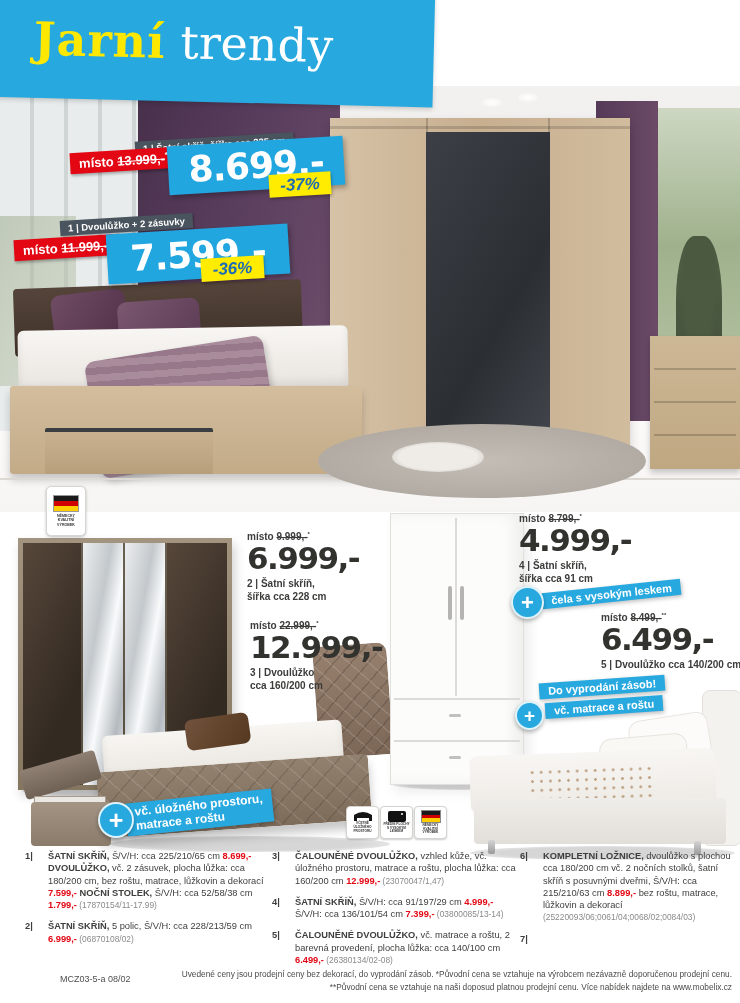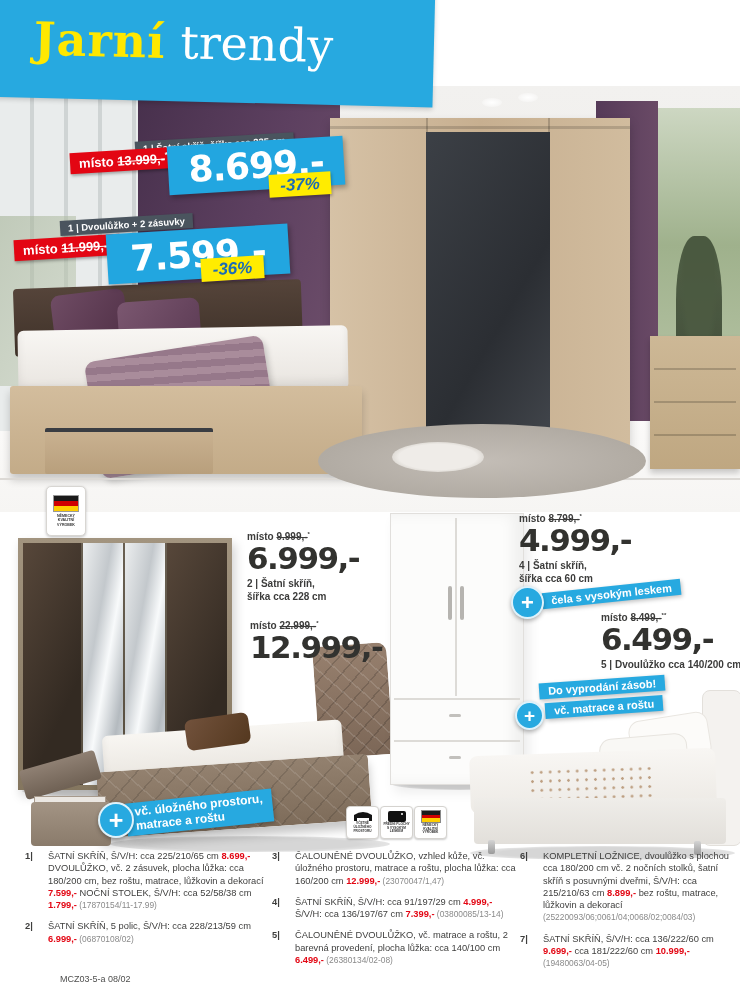--- a/index.html
+++ b/index.html
@@ -103,21 +103,21 @@
 
   
   .ribbon{position:absolute;background:#27a9e0;color:#fff;font-weight:700;padding:2px 9px;box-shadow:1px 2px 4px rgba(0,0,0,.25);z-index:6;white-space:nowrap;}
   .plus{position:absolute;background:#27a9e0;color:#fff;border-radius:50%;display:flex;align-items:center;justify-content:center;font-weight:800;box-shadow:0 2px 4px rgba(0,0,0,.3);z-index:7;border:2px solid rgba(255,255,255,.85);box-sizing:border-box;}
 
   
   .dcol{position:absolute;top:850px;font-size:9.3px;line-height:1.32;color:#3e3e3d;z-index:4;}
   .ditem{display:flex;gap:8px;margin-bottom:9px;}
   .dnum{font-weight:700;flex:none;width:15px;}
   .dtext{flex:1;}
-  .seg-b{font-weight:400;}
+  .seg-b{font-weight:700;}
   .seg-r{color:#e30613;font-weight:700;}
   .seg-g{color:#8a8a8a;font-size:8.4px;}
   .seg-n{font-weight:400;}
 
   
   .footer-code{position:absolute;left:60px;top:974px;font-size:9px;color:#4f4f4e;z-index:4;}
   .footer-legal{position:absolute;right:8px;top:968px;width:575px;text-align:right;font-size:8.3px;line-height:1.55;color:#4a4a49;z-index:4;}
 </style>
 </head>
 <body>
@@ -239,26 +239,27 @@
 
   <div class="offer" style="left:247px;top:531px;">
     <div class="offer-misto"><span>místo </span><s>9.999,-</s><sup class="star">*</sup></div>
     <div class="offer-price">6.999,-</div>
     <div class="offer-cap"><span>2 | Šatní skříň,</span><br><span>šířka cca 228 cm</span></div>
   </div>
 
   <div class="offer" style="left:250px;top:620px;">
     <div class="offer-misto"><span>místo </span><s>22.999,-</s><sup class="star">*</sup></div>
     <div class="offer-price">12.999,-</div>
+    <div class="offer-cap"><span>3 | Dvoulůžko</span><br><span>cca 160/200 cm</span></div>
   </div>
 
   <div class="offer" style="left:519px;top:513px;">
     <div class="offer-misto"><span>místo </span><s>8.799,-</s><sup class="star">*</sup></div>
     <div class="offer-price">4.999,-</div>
-    <div class="offer-cap"><span>4 | Šatní skříň,</span><br><span>šířka cca 60 cm</span></div>
+    <div class="offer-cap"><span>4 | Šatní skříň,</span><br><span>šířka cca 91 cm</span></div>
   </div>
 
   <div class="offer" style="left:601px;top:612px;">
     <div class="offer-misto"><span>místo </span><s>8.499,-</s><sup class="star">**</sup></div>
     <div class="offer-price">6.499,-</div>
     <div class="offer-cap"><span>5 | Dvoulůžko cca 140/200 cm</span></div>
   </div>
 
   <div class="plus" style="left:511px;top:586px;width:33px;height:33px;font-size:22px;">+</div>
   <div class="ribbon" style="left:542px;top:586px;font-size:11px;transform:rotate(-6deg);">čela s vysokým leskem</div>
@@ -303,37 +304,37 @@
     </div>
   </div>
 
   <div class="dcol" style="left:272px;width:246px;">
     <div class="ditem">
       <div class="dnum">3|</div>
       <div class="dtext"><span class="seg-b">ČALOUNĚNÉ DVOULŮŽKO,</span><span class="seg-n"> vzhled kůže, vč. úložného prostoru, matrace a roštu, plocha lůžka: cca 160/200 cm </span><span class="seg-r">12.999,-</span><span class="seg-g"> (23070047/1,47)</span></div>
     </div>
     <div class="ditem">
       <div class="dnum">4|</div>
-      <div class="dtext"><span class="seg-b">ŠATNÍ SKŘÍŇ,</span><span class="seg-n"> Š/V/H: cca 91/197/29 cm </span><span class="seg-r">4.999,-</span><span class="seg-n"> Š/V/H: cca 136/197/67 cm </span><span class="seg-r">7.399,-</span><span class="seg-g"> (03800085/13-14)</span></div>
+      <div class="dtext"><span class="seg-b">ŠATNÍ SKŘÍŇ,</span><span class="seg-n"> Š/V/H: cca 91/197/29 cm </span><span class="seg-r">4.999,-</span><span class="seg-n"> Š/V/H: cca 136/101/54 cm </span><span class="seg-r">7.399,-</span><span class="seg-g"> (03800085/13-14)</span></div>
     </div>
     <div class="ditem">
       <div class="dnum">5|</div>
       <div class="dtext"><span class="seg-b">ČALOUNĚNÉ DVOULŮŽKO,</span><span class="seg-n"> vč. matrace a roštu, 2 barevná provedení, plocha lůžka: cca 140/100 cm </span><span class="seg-r">6.499,-</span><span class="seg-g"> (26380134/02-08)</span></div>
     </div>
   </div>
 
   <div class="dcol" style="left:520px;width:218px;">
     <div class="ditem">
       <div class="dnum">6|</div>
       <div class="dtext"><span class="seg-b">KOMPLETNÍ LOŽNICE,</span><span class="seg-n"> dvoulůžko s plochou cca 180/200 cm vč. 2 nočních stolků, šatní skříň s posuvnými dveřmi, Š/V/H: cca 215/210/63 cm </span><span class="seg-r">8.899,-</span><span class="seg-n"> bez roštu, matrace, lůžkovin a dekorací </span><span class="seg-g">(25220093/06;0061/04;0068/02;0084/03)</span></div>
     </div>
     <div class="ditem">
       <div class="dnum">7|</div>
-      <div class="dtext"><span class="seg-b">ŠATNÍ SKŘÍŇ,</span><span class="seg-n"> Š/V/H: cca 136/222/60 cm </span><span class="seg-r">9.699,-</span><span class="seg-n"> cca 181/222/60 cm </span><span class="seg-r">10.999,-</span><span class="seg-g"> (19480063/04-05)</span></div>
     </div>
   </div>
 
   <div class="footer-code">MCZ03-5-a 08/02</div>
   <div class="footer-legal">
-    <br>
+    <span>Uvedené ceny jsou prodejní ceny bez dekorací, do vyprodání zásob. *Původní cena se vztahuje na výrobcem nezávazně doporučenou prodejní cenu.</span><br>
+    <span>**Původní cena se vztahuje na naši doposud platnou prodejní cenu. Více nabídek najdete na www.mobelix.cz</span>
   </div>
 
 </div>
 
 </body></html>

